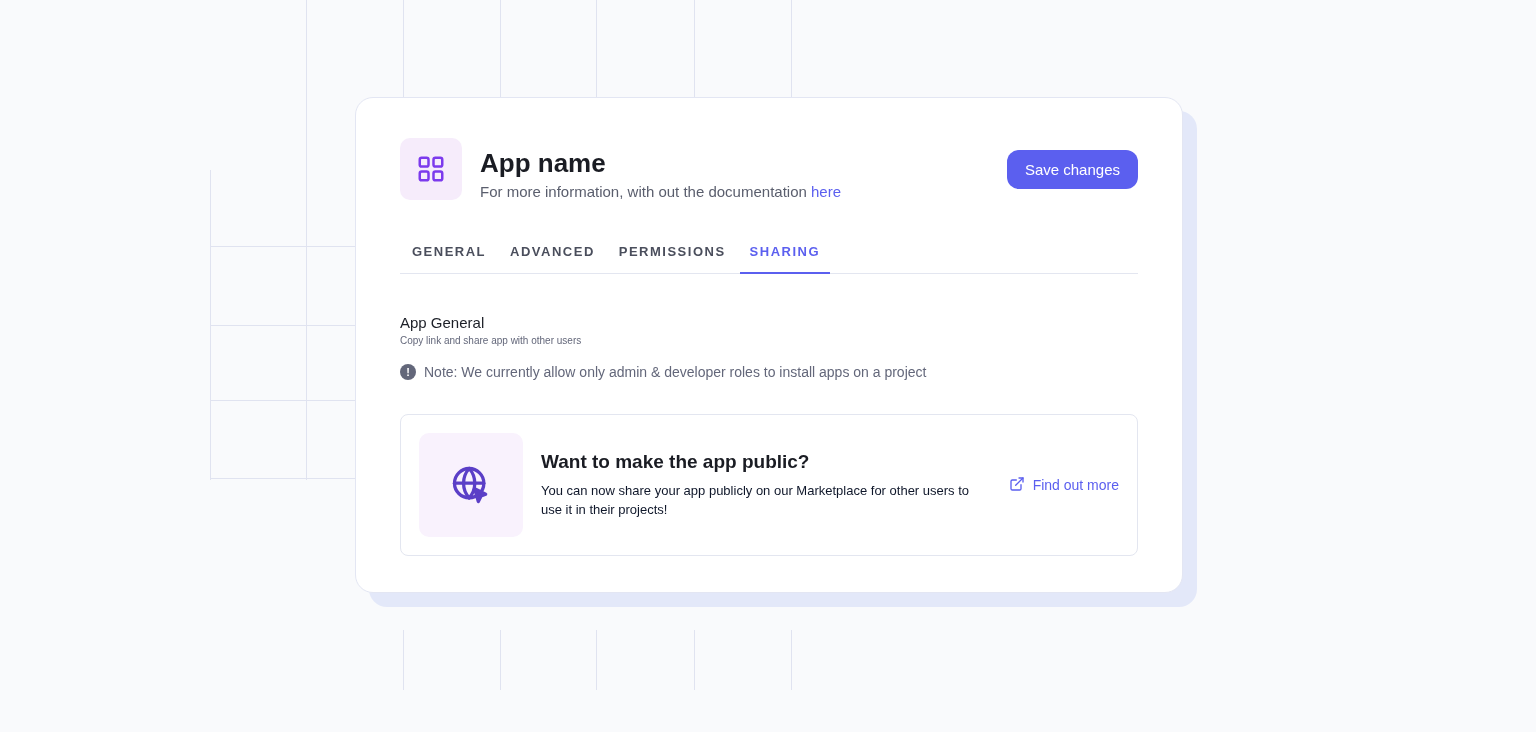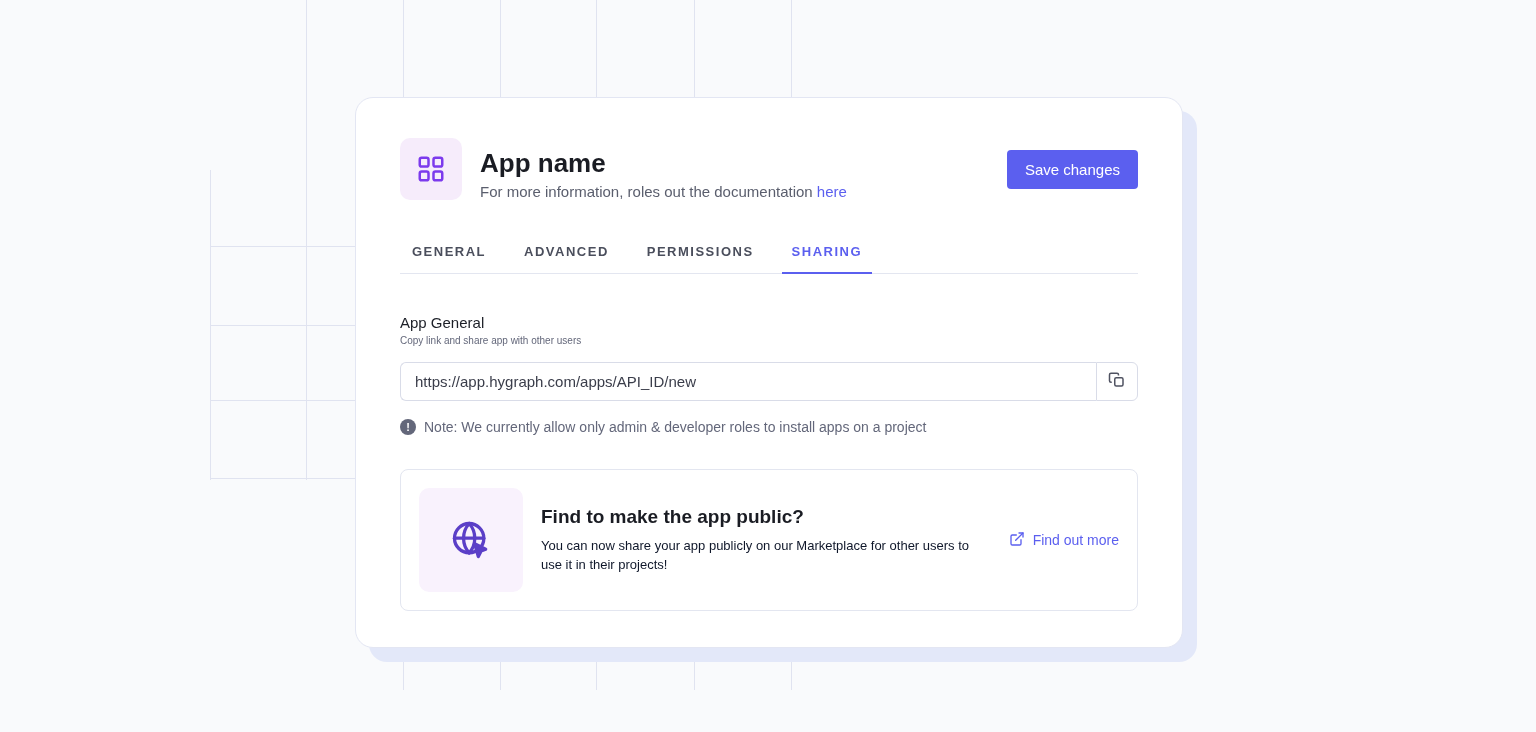--- a/index.html
+++ b/index.html
@@ -38,31 +38,31 @@
       display: flex; align-items: center; justify-content: center;
     }
     .app-title { font-size: 26px; font-weight: 700; color: #1A1C23; line-height: 1.25; }
     .app-sub { font-size: 15px; color: #5A5E6D; margin-top: 4px; }
     .app-sub a { color: #5B5FEF; text-decoration: none; }
 
     .save-btn {
       background: #5B5FEF;
       color: #fff;
       border: none;
-      border-radius: 4px;
+      border-radius: 12px;
       padding: 11px 18px;
       font-size: 15px;
       font-weight: 500;
       cursor: pointer;
       margin-top: 12px;
     }
 
     .tabs {
       display: flex;
-      gap: 38px;
+      gap: 24px;
       margin-top: 44px;
       border-bottom: 1px solid #E3E6F0;
       padding-left: 12px;
     }
     .tab {
       font-size: 13px;
       font-weight: 600;
       letter-spacing: 1.5px;
       text-transform: uppercase;
       color: #4A4E5C;
@@ -167,66 +167,55 @@
         <svg width="30" height="30" viewBox="0 0 24 24" fill="none" stroke="#7C3AED" stroke-width="2">
           <rect x="3" y="3" width="7" height="7" rx="1.5"></rect>
           <rect x="14" y="3" width="7" height="7" rx="1.5"></rect>
           <rect x="3" y="14" width="7" height="7" rx="1.5"></rect>
           <rect x="14" y="14" width="7" height="7" rx="1.5"></rect>
         </svg>
       </div>
       <div>
         <div class="app-title">App name</div>
         <div class="app-sub">
-          <span>For more information, roles out the documentation </span><a href="#">here</a>
+          <span>For more information, with out the documentation </span><a href="#">here</a>
         </div>
       </div>
     </div>
     <button class="save-btn">Save changes</button>
   </div>
 
   <div class="tabs">
     <div class="tab">General</div>
     <div class="tab">Advanced</div>
     <div class="tab">Permissions</div>
     <div class="tab active">Sharing</div>
   </div>
 
   <div class="section-title">App General</div>
   <div class="section-sub">Copy link and share app with other users</div>
 
-  <div class="input-row">
-    <input class="url-input" type="text" readonly="" value="https://app.hygraph.com/apps/API_ID/new" style="">
-    <button class="copy-btn">
-      <span>
-        <svg width="18" height="18" viewBox="0 0 24 24" fill="none" stroke="#4F5261" stroke-width="2">
-          <rect x="9" y="9" width="11" height="11" rx="2"></rect>
-          <path d="M5 15H4a2 2 0 0 1-2-2V5a2 2 0 0 1 2-2h8a2 2 0 0 1 2 2v1"></path>
-        </svg>
-      </span>
-    </button>
-  </div>
 
   <div class="note">
     <div class="note-icon">!</div>
     <span>Note: We currently allow only admin &amp; developer roles to install apps on a project</span>
   </div>
 
   <div class="promo">
     <div class="promo-icon">
       <svg width="44" height="44" viewBox="0 0 24 24" fill="none" stroke="#5B3FC7" stroke-width="1.8" stroke-linecap="round" stroke-linejoin="round">
         <circle cx="11" cy="11" r="8"></circle>
         <path d="M3 11h16"></path>
         <path d="M11 3a12 12 0 0 1 0 16"></path>
         <path d="M11 3a12 12 0 0 0 0 16"></path>
         <path d="M14 14l6 3-2.5 1L16 21l-2-7z" fill="#5B3FC7"></path>
       </svg>
     </div>
     <div class="promo-body">
-      <div class="promo-title">Find to make the app public?</div>
+      <div class="promo-title">Want to make the app public?</div>
       <div class="promo-text">You can now share your app publicly on our Marketplace for other users to use it in their projects!</div>
     </div>
     <a class="promo-link">
       <span>
         <svg width="16" height="16" viewBox="0 0 24 24" fill="none" stroke="#5B5FEF" stroke-width="2" stroke-linecap="round" stroke-linejoin="round">
           <path d="M18 13v6a2 2 0 0 1-2 2H5a2 2 0 0 1-2-2V8a2 2 0 0 1 2-2h6"></path>
           <polyline points="15 3 21 3 21 9"></polyline>
           <line x1="10" y1="14" x2="21" y2="3"></line>
         </svg>
       </span>

